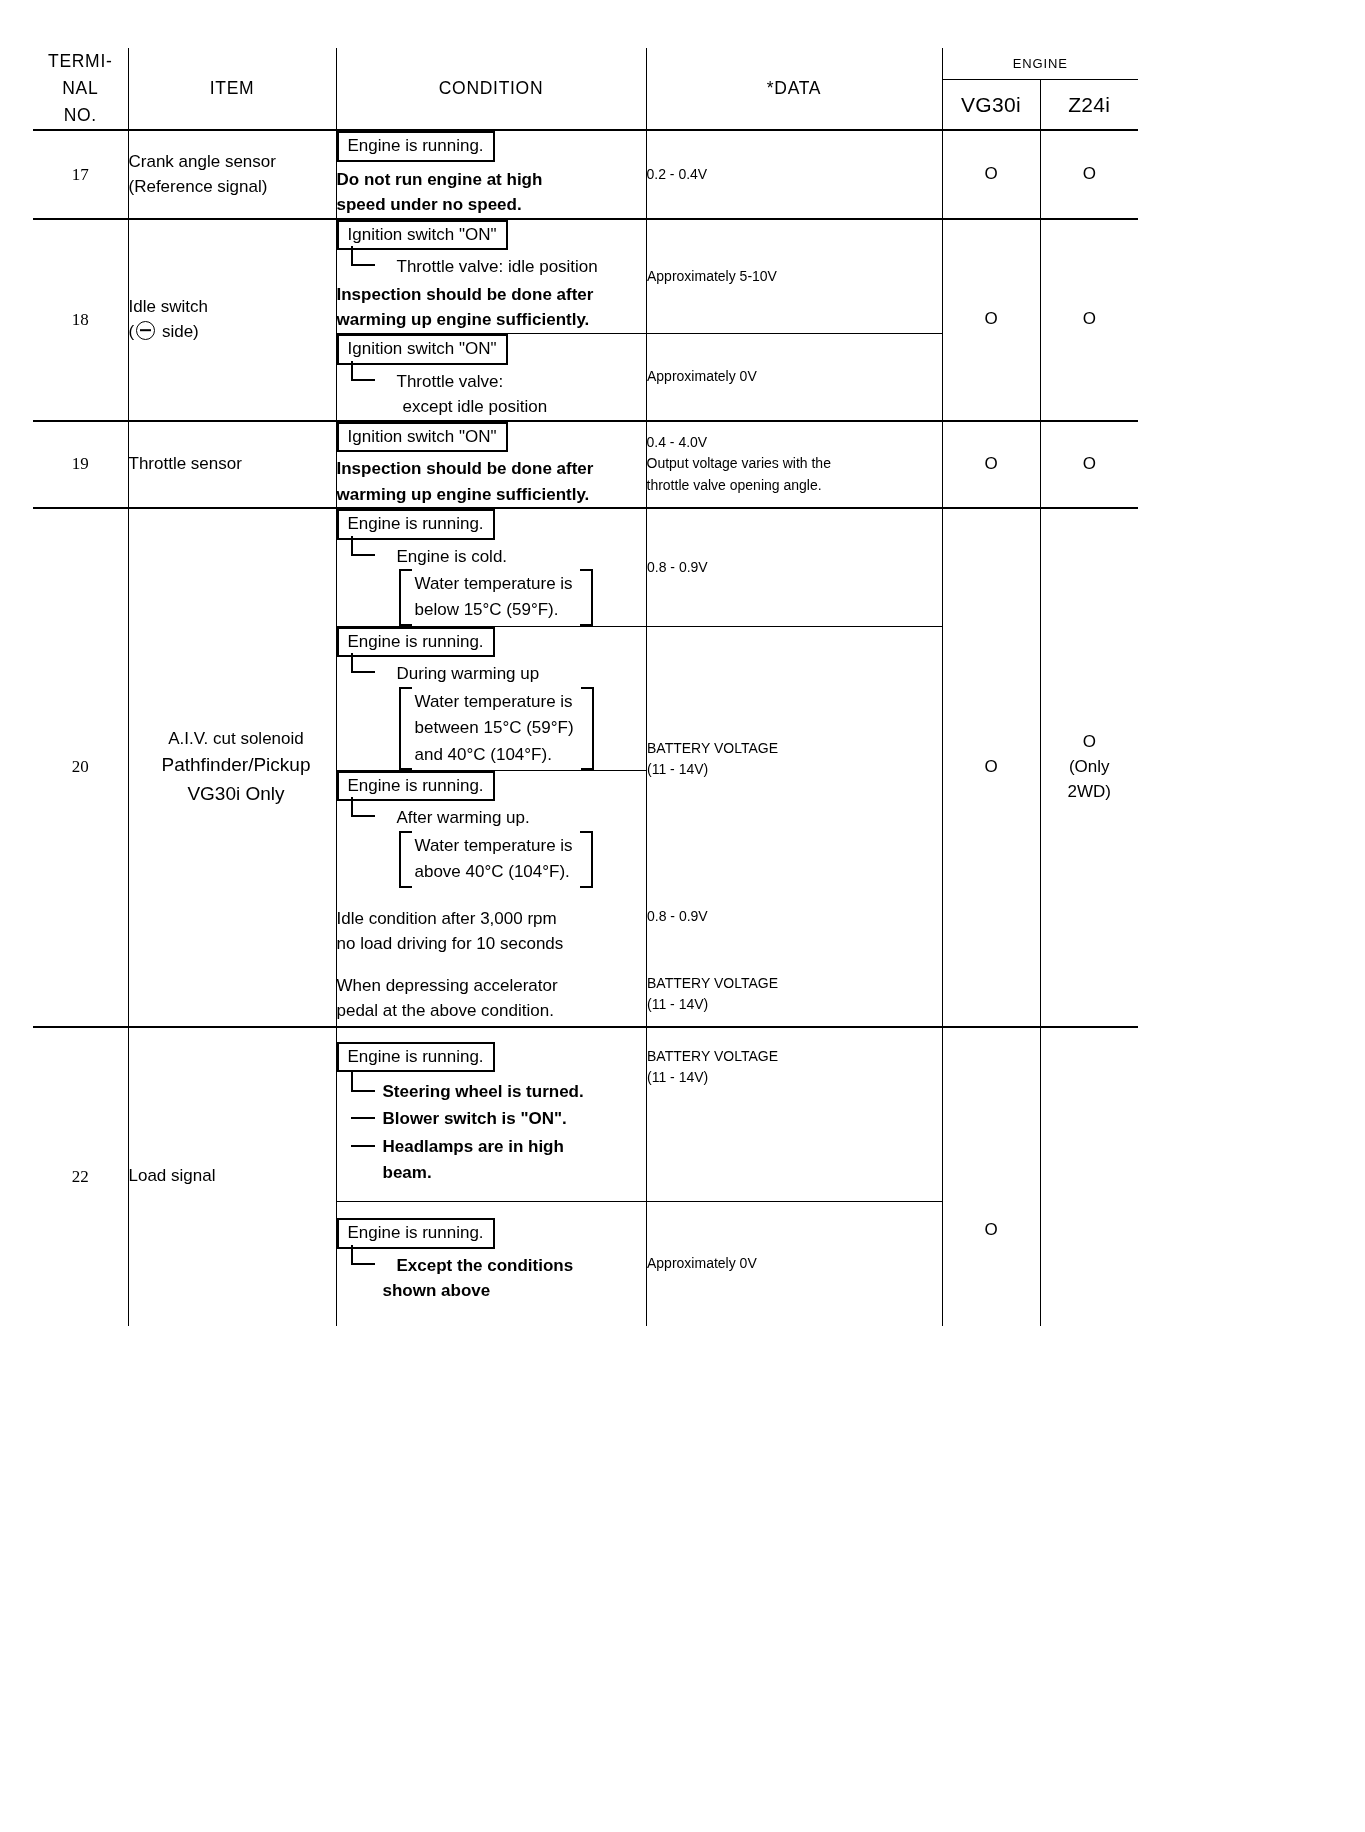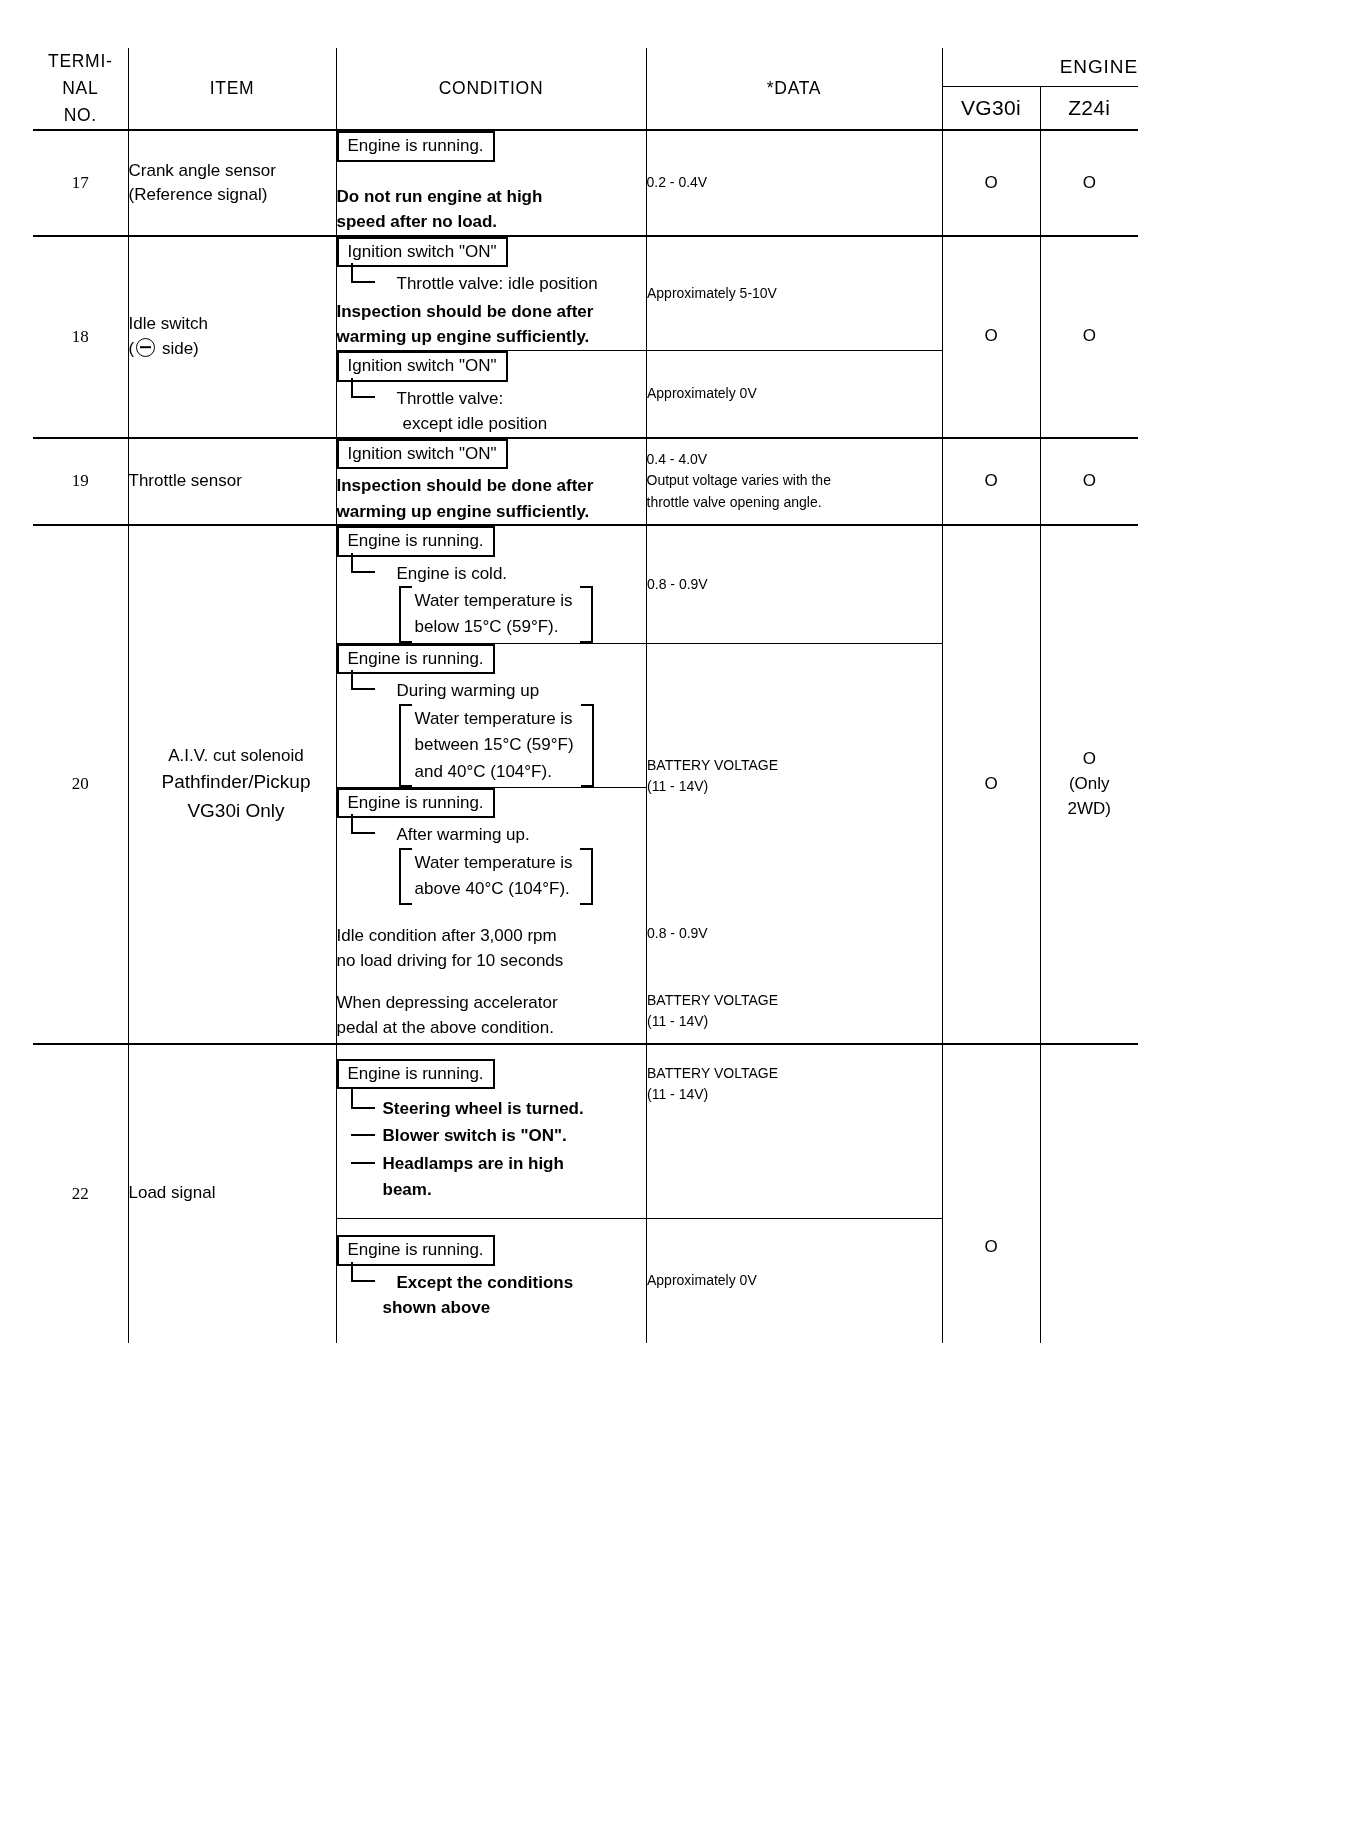--- a/index.html
+++ b/index.html
@@ -44,22 +44,22 @@
 
   
   .hdr-cell {
     text-align: center;
     font-size: 17.5px;
     letter-spacing: 0.7px;
     line-height: 1.55;
     padding: 10px 4px 12px 4px;
   }
   .hdr-engine {
-    text-align: right;
-    font-size: 19px;
+    text-align: center;
+    font-size: 13px;
     letter-spacing: 0.9px;
     padding: 12px 0 10px 0;
   }
   .hdr-sub {
     text-align: center;
     font-size: 21px;
     font-weight: bold;
     letter-spacing: 0.3px;
     padding: 8px 0 10px 0;
   }
@@ -183,21 +183,21 @@
   .bracket::before {
     left: 0;
     border-left: 2px solid #000;
   }
   .bracket::after {
     right: 0;
     border-right: 2px solid #000;
   }
 
   .plain-note {
-    margin-top: 20px;
+    margin-top: 3px;
     line-height: 1.5;
   }
 
   
   .circ-minus {
     display: inline-block;
     width: 17px;
     height: 17px;
     border: 1.6px solid #000;
     border-radius: 50%;
@@ -262,21 +262,21 @@
     <tr>
       <td class="term-no bb-thick">17</td>
       <td class="item-cell bb-thick bl-thin">
         <div>Crank angle sensor</div>
         <div>(Reference signal)</div>
       </td>
       <td class="cond-cell bb-thick bl-thin">
         <div class="boxlbl">Engine is running.</div>
         <div class="plain-note b">
           <div>Do not run engine at high</div>
-          <div>speed after no load.</div>
+          <div>speed under no speed.</div>
         </div>
       </td>
       <td class="data-cell b bb-thick bl-thin">
         <div>0.2 - 0.4V</div>
       </td>
       <td class="mark-cell bb-thick bl-thin">O</td>
       <td class="mark-cell bb-thick bl-thin">O</td>
     </tr>
 
     <tr>

